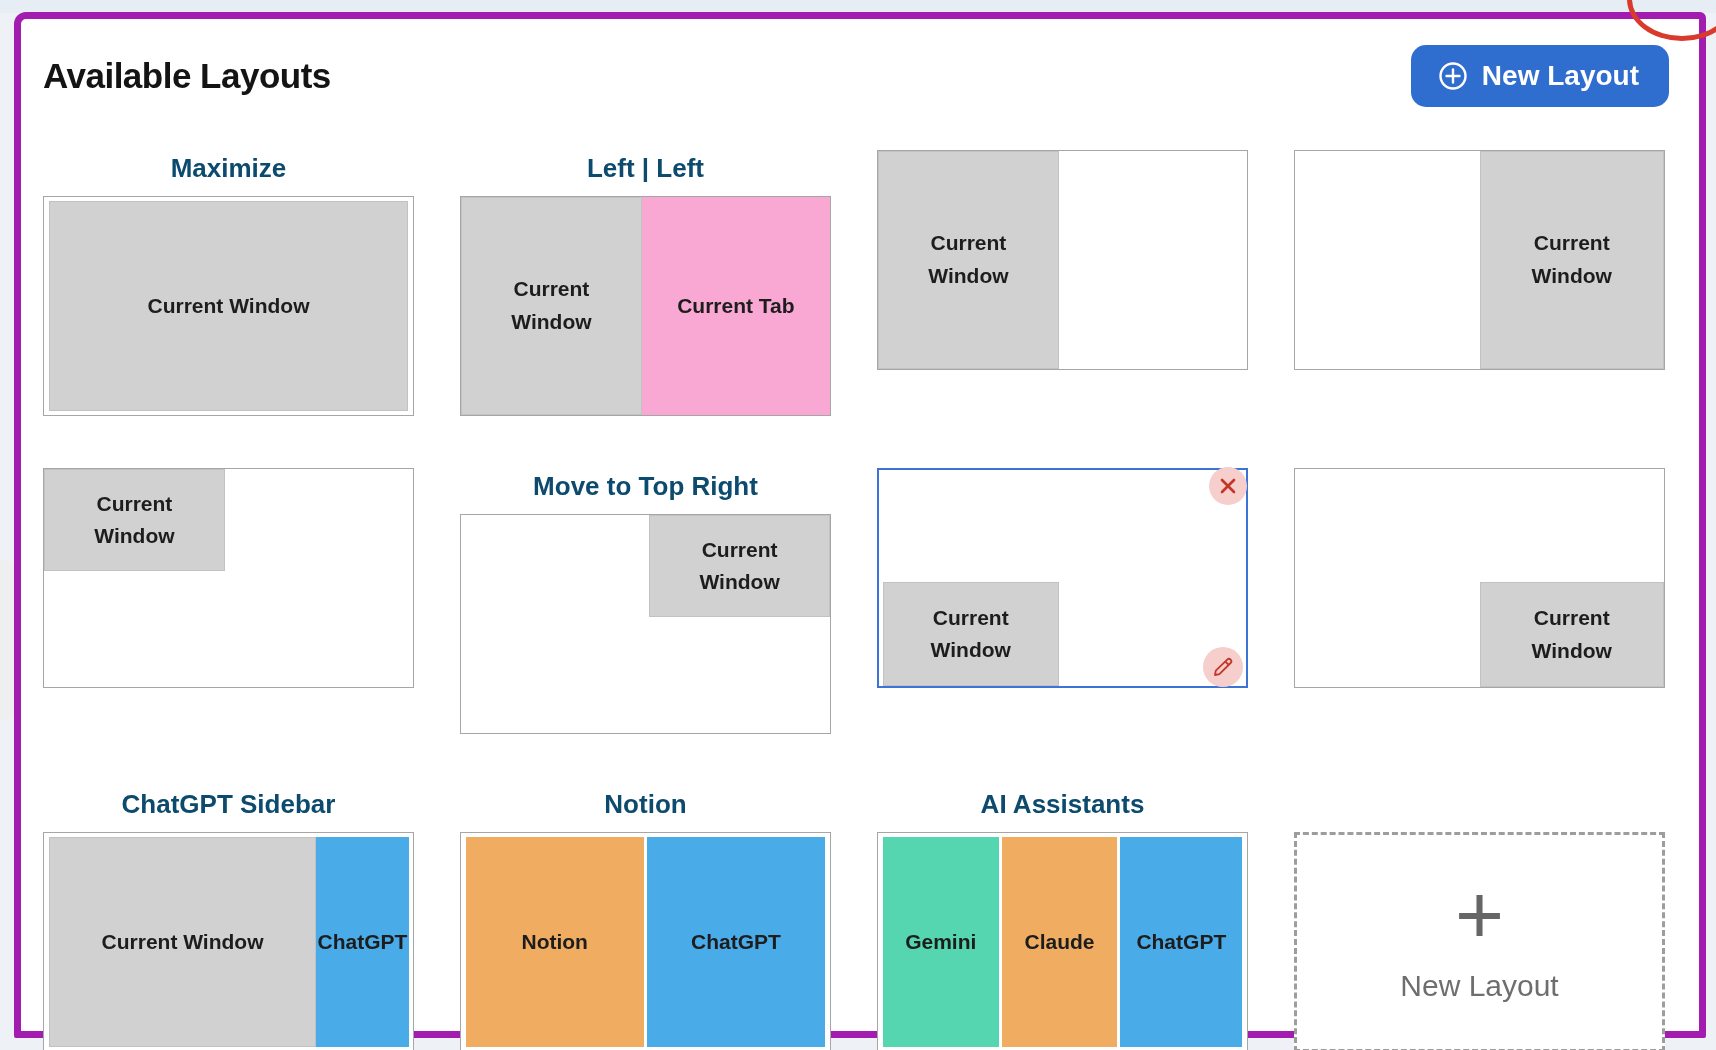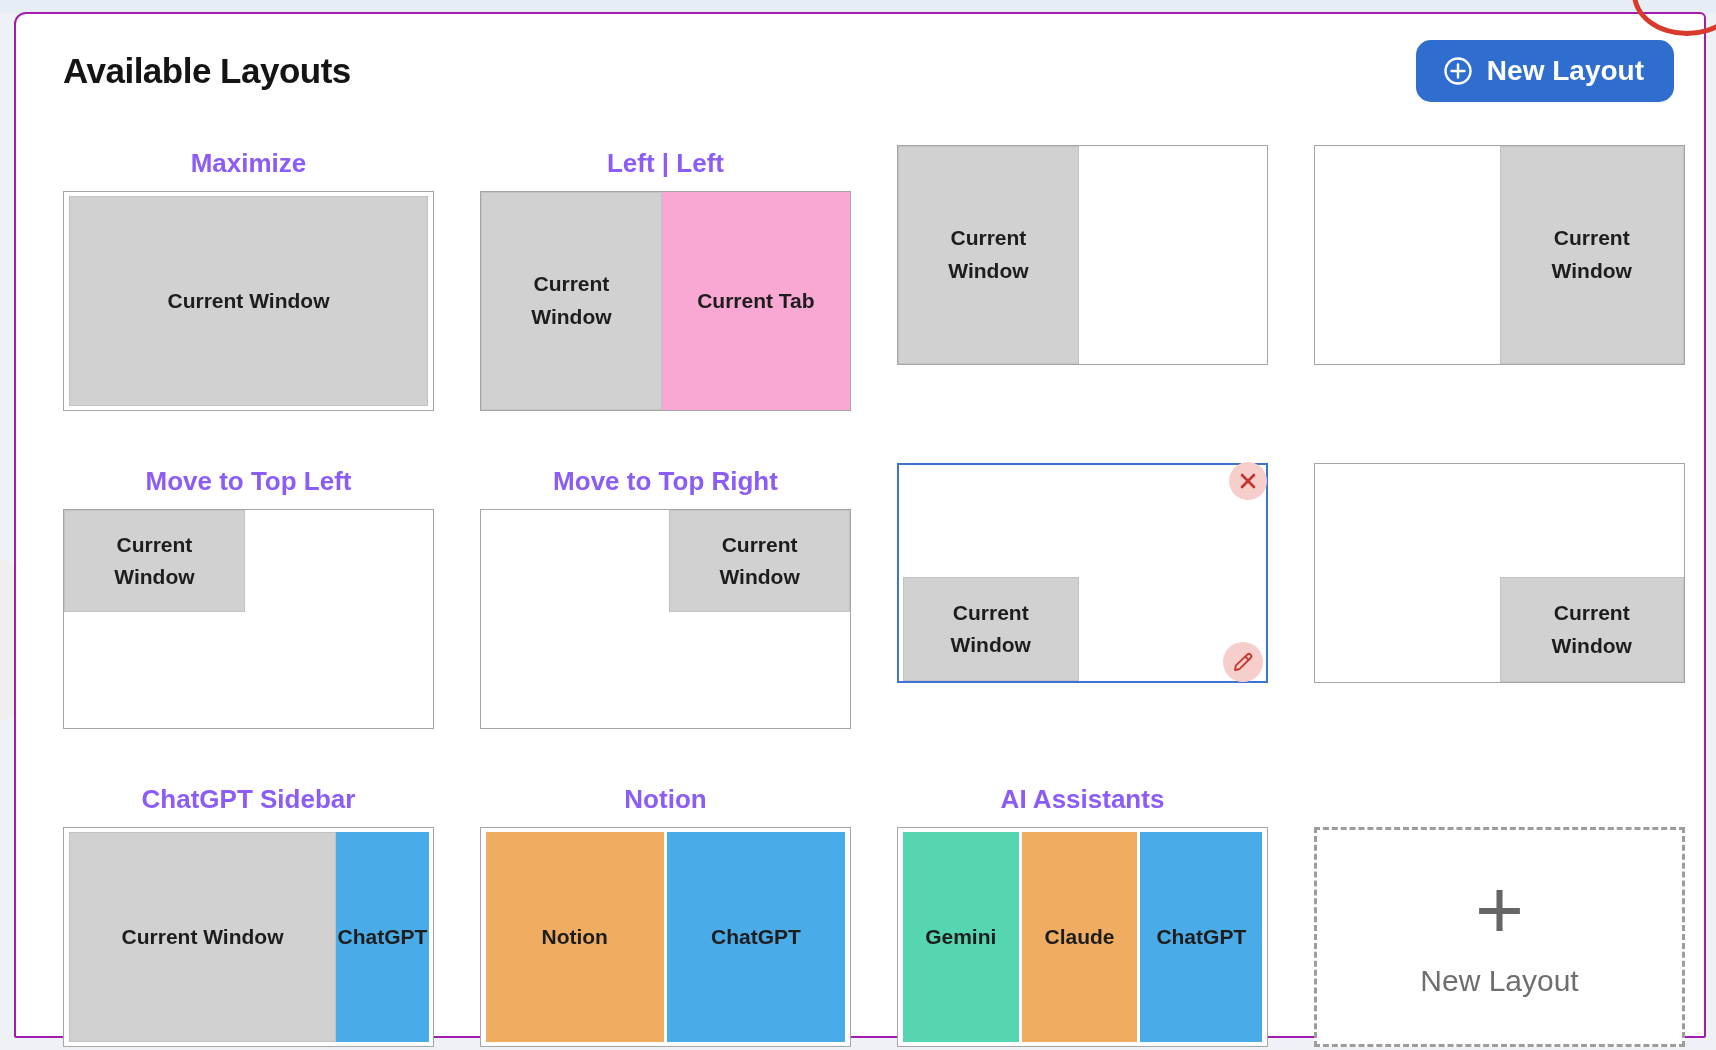--- a/index.html
+++ b/index.html
@@ -6,37 +6,37 @@
   html,body { width:1716px; height:1050px; overflow:hidden;
     font-family:"Liberation Sans","DejaVu Sans",sans-serif; background:#eef1f5; }
 
   .top-strip { position:absolute; left:0; top:0; width:1716px; height:13px; background:#e7edf5; }
   .left-bubble { position:absolute; left:-96px; top:555px; width:150px; height:170px;
     border-radius:50%; background:#efefef; }
   .red-arc { position:absolute; right:-38px; top:-62px; width:110px; height:84px;
     border:5px solid #d93a2b; border-radius:50%; background:transparent; }
 
   .panel { position:absolute; left:14px; top:12px; width:1692px; height:1026px;
-    background:#ffffff; border:2px solid #a21caf; border-radius:12px 6px 2px 2px;
-    padding:0 30px 0 47px; overflow:visible; }
+    background:#ffffff; border:7px solid #a21caf; border-radius:12px 6px 2px 2px;
+    padding:0 30px 0 22px; overflow:visible; }
 
   .panel-header { display:flex; justify-content:space-between; align-items:center;
     margin-top:24px; height:66px; }
   .page-title { font-size:35px; font-weight:700; color:#141414; letter-spacing:-0.5px; }
 
   .new-layout-btn { display:flex; align-items:center; gap:13px; background:#2f6dcf;
     color:#ffffff; border:none; border-radius:15px; padding:15px 30px 15px 26px;
     font-size:28px; font-weight:600; font-family:inherit; cursor:pointer; }
   .new-layout-btn svg { display:block; }
 
   .grid { margin-top:41px; display:grid; grid-template-columns:repeat(4, 371px);
     column-gap:46px; row-gap:52px; }
 
   .cell { width:371px; }
-  .card-title { text-align:center; font-size:26px; font-weight:600; color:#8b5cf6;
+  .card-title { text-align:center; font-size:26px; font-weight:600; color:#0c4a6e;
     height:36px; line-height:36px; margin-bottom:10px; }
   .cell.selected .card-title { font-size:29px; }
 
   .preview { position:relative; width:371px; height:220px; background:#ffffff;
     border:1px solid #a6a6a6; cursor:pointer; }
   .cell.selected .preview { border:2px solid #3d72d6; }
 
   .block { position:absolute; display:flex; align-items:center; justify-content:center;
     text-align:center; font-size:21px; font-weight:600; color:#1d1d1d; line-height:1.55;
     overflow:hidden; }
@@ -105,21 +105,20 @@
         </div>
       </div>
       <div class="cell">
         <div class="preview">
           <div class="block c-gray wrap" style="left: 50%; top: 0%; width: 50%; height: 100%; background: rgb(209, 209, 209);">
             <span class="lbl">Current Window</span>
           </div>
         </div>
       </div>
       <div class="cell">
-        <div class="card-title">Move to Top Left</div>
         <div class="preview">
           <div class="block c-gray wrap" style="left: 0%; top: 0%; width: 49%; height: 47%; background: rgb(209, 209, 209);">
             <span class="lbl">Current Window</span>
           </div>
         </div>
       </div>
       <div class="cell">
         <div class="card-title">Move to Top Right</div>
         <div class="preview">
           <div class="block c-gray wrap" style="left: 51%; top: 0%; width: 49%; height: 47%; background: rgb(209, 209, 209);">

